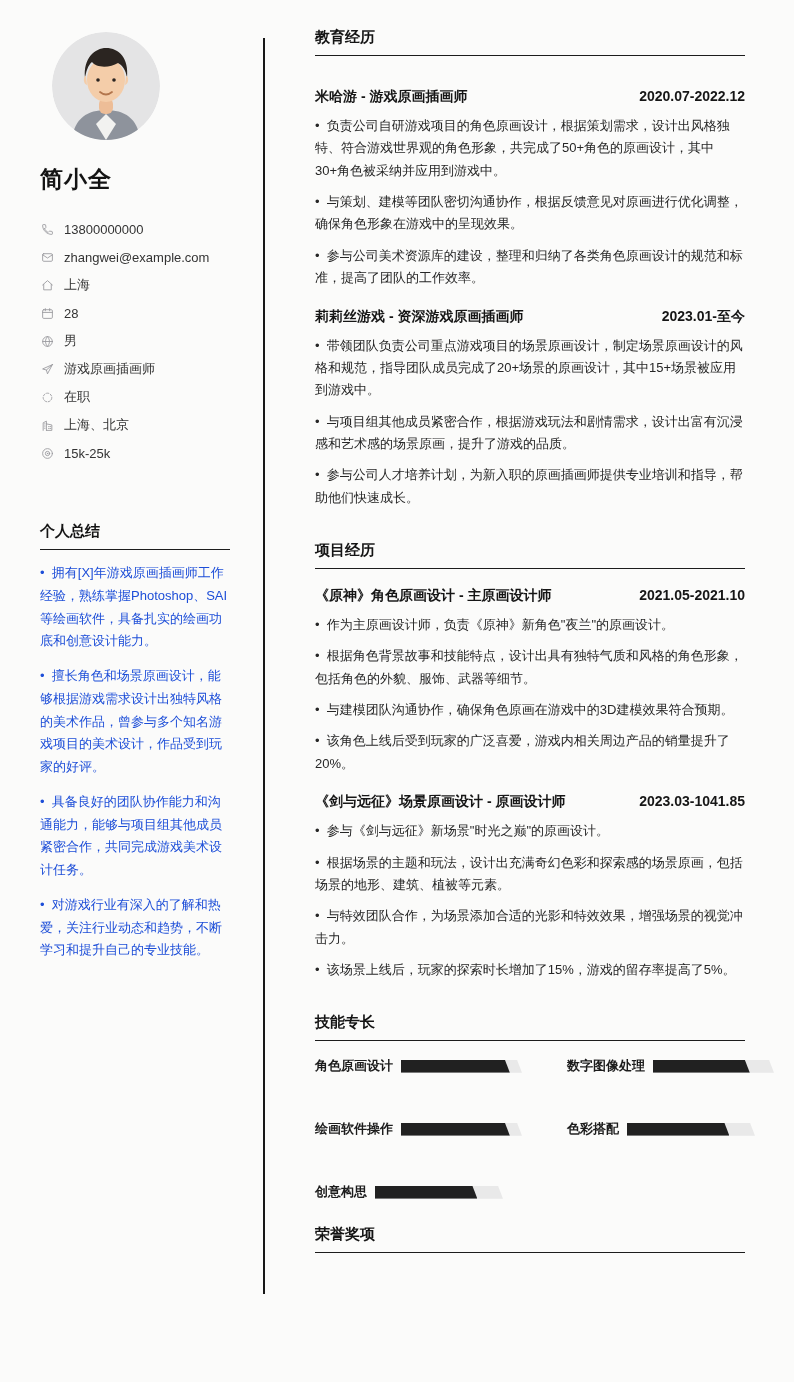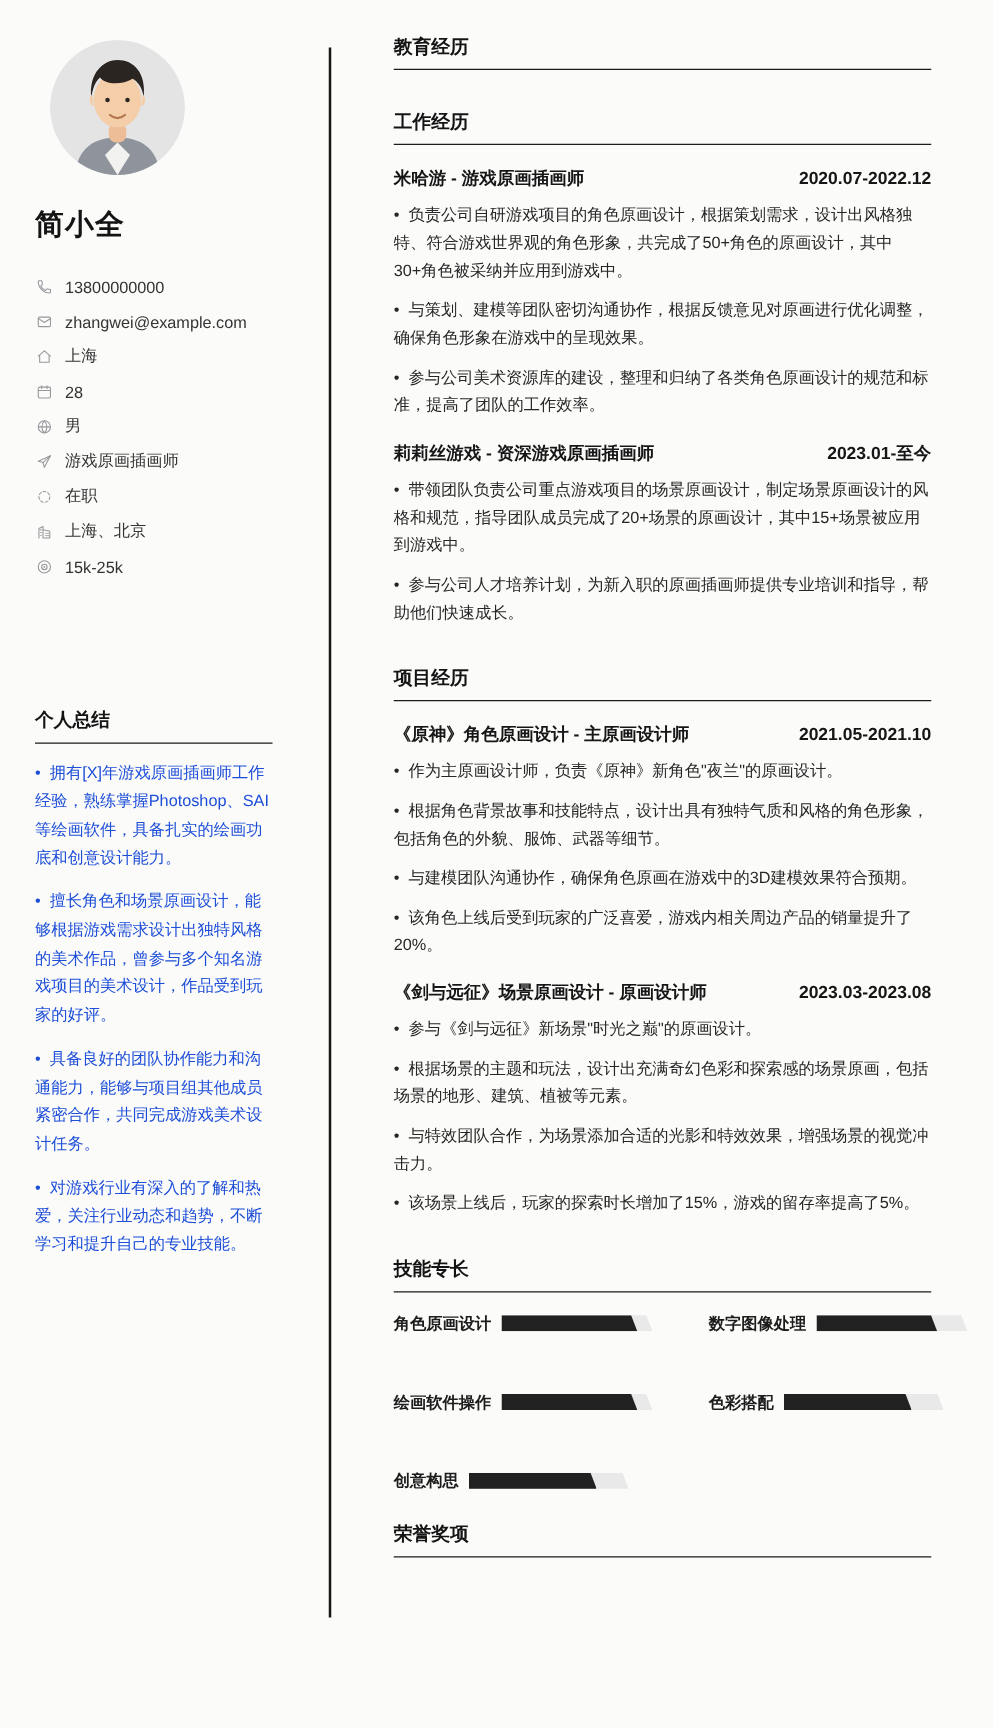--- a/index.html
+++ b/index.html
@@ -3,32 +3,32 @@
 <meta charset="utf-8">
 <style>
   html,body { margin:0; padding:0; }
   body {
     width:794px; height:1382px; position:relative;
     background:#fbfbfa; overflow:hidden;
     font-family:"Liberation Sans","DejaVu Sans",sans-serif;
     color:#222; -webkit-font-smoothing:antialiased;
   }
   
-  .sidebar { position:absolute; left:28px; top:32px; width:190px; }
+  .sidebar { position:absolute; left:40px; top:32px; width:190px; }
   .v-divider { position:absolute; left:263px; top:38px; width:2px; height:1256px; background:#171717; }
   .main { position:absolute; left:315px; top:28px; width:430px; }
 
   
   .avatar-wrap { width:108px; height:108px; margin:0 0 24px 12px; border-radius:50%; overflow:hidden; }
   .person-name { font-size:23px; font-weight:bold; color:#141414; margin:0 0 20px 0; letter-spacing:1px; }
   .contact-item { display:flex; align-items:center; height:28px; font-size:13px; color:#333; }
   .contact-item .c-icon { width:14px; height:14px; margin-right:10px; flex:0 0 14px; display:flex; align-items:center; justify-content:center; }
   .contact-item svg { width:13px; height:13px; stroke:#98989d; fill:none; stroke-width:1.6; stroke-linecap:round; stroke-linejoin:round; }
 
-  .summary { margin-top:100px; }
+  .summary { margin-top:55px; }
   .side-title { font-size:15px; font-weight:bold; color:#141414; padding-bottom:8px; border-bottom:1.5px solid #1c1c1c; margin-bottom:10px; }
   .summary p.bullet { font-size:13px; line-height:1.75; color:#1d4ed8; margin:12px 0; }
 
   
   .section { margin-bottom:32px; }
   .section-title { font-size:15px; font-weight:bold; color:#141414; padding-bottom:8px; border-bottom:1.5px solid #1c1c1c; margin-bottom:4px; }
   .entry { margin-top:18px; }
   .entry-head { display:flex; justify-content:space-between; align-items:baseline; font-size:14px; font-weight:bold; color:#161616; margin-bottom:2px; }
   p.bullet { font-size:13px; line-height:1.72; color:#262626; margin:9px 0; }
   p.bullet::before { content:"\2022\00A0\00A0"; }
@@ -164,38 +164,38 @@
 
 <div class="v-divider"></div>
 
 <main class="main">
 
   <section class="section">
     <div class="section-title">教育经历</div>
   </section>
 
   <section class="section">
-    <div class="section-title">工作经历</div>
 
     <div class="entry">
       <div class="entry-head">
         <span>米哈游 - 游戏原画插画师</span>
         <span>2020.07-2022.12</span>
       </div>
       <p class="bullet">负责公司自研游戏项目的角色原画设计，根据策划需求，设计出风格独特、符合游戏世界观的角色形象，共完成了50+角色的原画设计，其中30+角色被采纳并应用到游戏中。</p>
       <p class="bullet">与策划、建模等团队密切沟通协作，根据反馈意见对原画进行优化调整，确保角色形象在游戏中的呈现效果。</p>
       <p class="bullet">参与公司美术资源库的建设，整理和归纳了各类角色原画设计的规范和标准，提高了团队的工作效率。</p>
     </div>
 
     <div class="entry">
       <div class="entry-head">
         <span>莉莉丝游戏 - 资深游戏原画插画师</span>
         <span>2023.01-至今</span>
       </div>
       <p class="bullet">带领团队负责公司重点游戏项目的场景原画设计，制定场景原画设计的风格和规范，指导团队成员完成了20+场景的原画设计，其中15+场景被应用到游戏中。</p>
+      <p class="bullet">与项目组其他成员紧密合作，根据游戏玩法和剧情需求，设计出富有沉浸感和艺术感的场景原画，提升了游戏的品质。</p>
       <p class="bullet">参与公司人才培养计划，为新入职的原画插画师提供专业培训和指导，帮助他们快速成长。</p>
     </div>
   </section>
 
   <section class="section">
     <div class="section-title">项目经历</div>
 
     <div class="entry">
       <div class="entry-head">
         <span>《原神》角色原画设计 - 主原画设计师</span>
@@ -203,21 +203,21 @@
       </div>
       <p class="bullet">作为主原画设计师，负责《原神》新角色"夜兰"的原画设计。</p>
       <p class="bullet">根据角色背景故事和技能特点，设计出具有独特气质和风格的角色形象，包括角色的外貌、服饰、武器等细节。</p>
       <p class="bullet">与建模团队沟通协作，确保角色原画在游戏中的3D建模效果符合预期。</p>
       <p class="bullet">该角色上线后受到玩家的广泛喜爱，游戏内相关周边产品的销量提升了20%。</p>
     </div>
 
     <div class="entry">
       <div class="entry-head">
         <span>《剑与远征》场景原画设计 - 原画设计师</span>
-        <span>2023.03-2023.08</span>
+        <span>2023.03-1041.85</span>
       </div>
       <p class="bullet">参与《剑与远征》新场景"时光之巅"的原画设计。</p>
       <p class="bullet">根据场景的主题和玩法，设计出充满奇幻色彩和探索感的场景原画，包括场景的地形、建筑、植被等元素。</p>
       <p class="bullet">与特效团队合作，为场景添加合适的光影和特效效果，增强场景的视觉冲击力。</p>
       <p class="bullet">该场景上线后，玩家的探索时长增加了15%，游戏的留存率提高了5%。</p>
     </div>
   </section>
 
   <section class="section" style="margin-bottom:24px;">
     <div class="section-title">技能专长</div>

